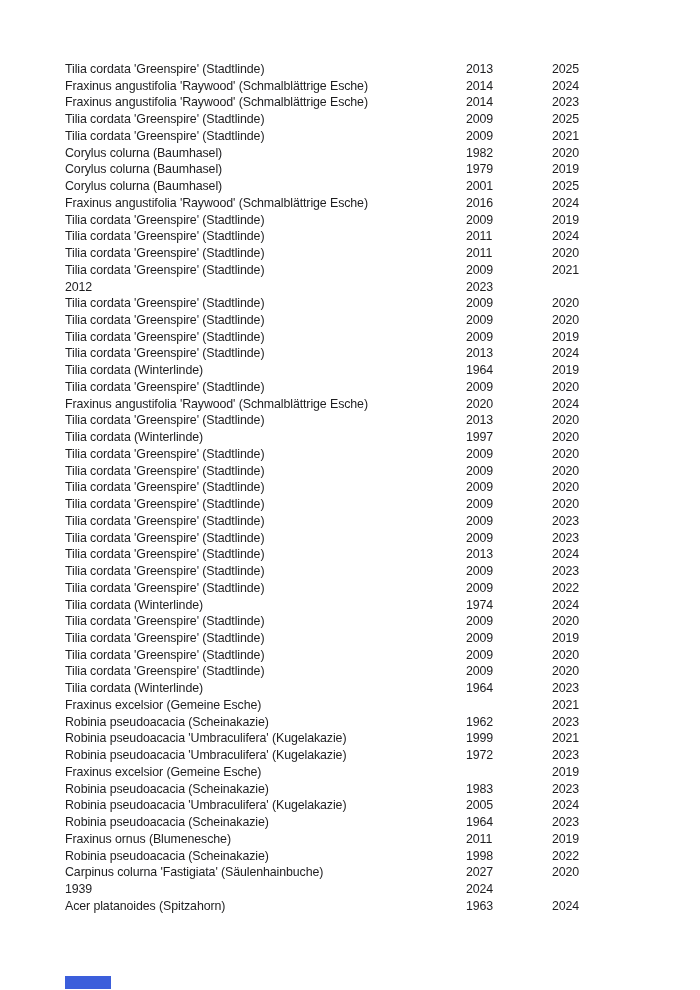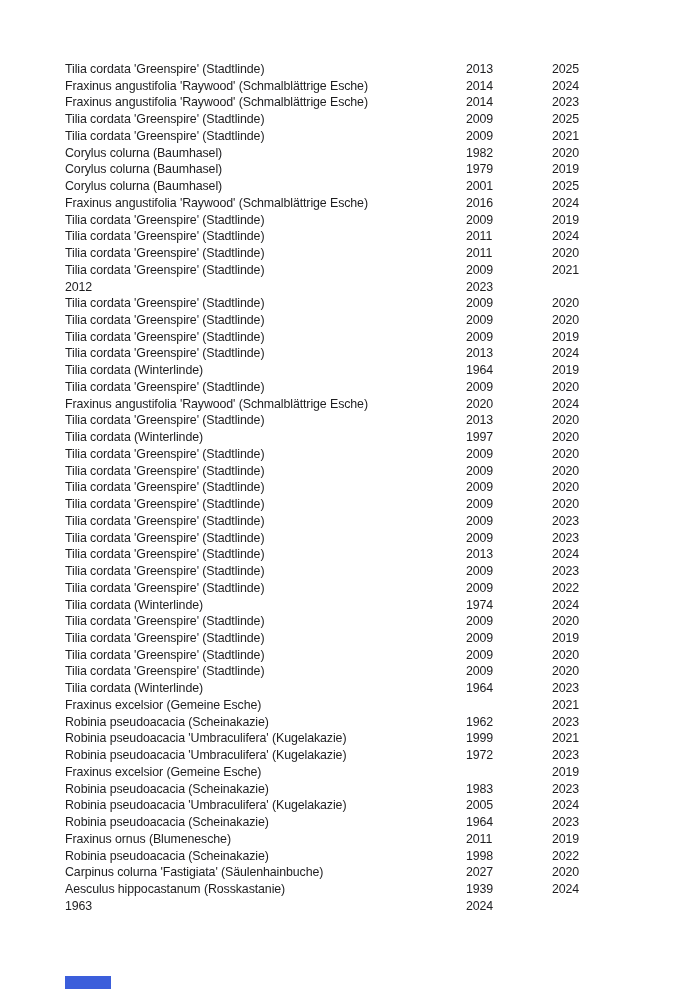--- a/index.html
+++ b/index.html
@@ -337,26 +337,26 @@
       <span class="cell">2022</span>
     </div>
 
     <div class="tree-row">
       <span class="cell">Carpinus colurna 'Fastigiata' (Säulenhainbuche)</span>
       <span class="cell">2027</span>
       <span class="cell">2020</span>
     </div>
 
     <div class="tree-row">
-      <span class="cell">Aesculus hippocastanum (Rosskastanie)</span>
       <span class="cell">1939</span>
       <span class="cell">2024</span>
     </div>
 
     <div class="tree-row">
+      <span class="cell">Acer platanoides (Spitzahorn)</span>
       <span class="cell">1963</span>
       <span class="cell">2024</span>
     </div>
   </div>
 
   <div class="footer-bar" style="background: rgb(59, 94, 219);"></div>
 
 </div>
 
 </body></html>

